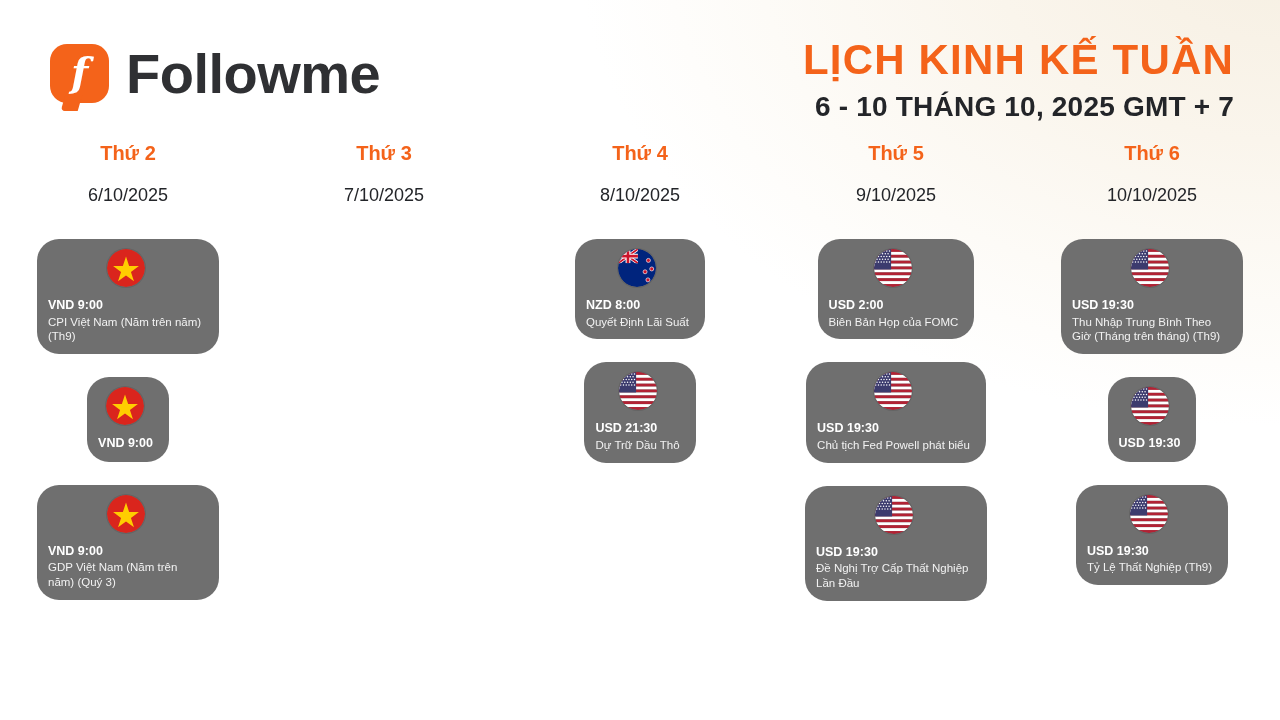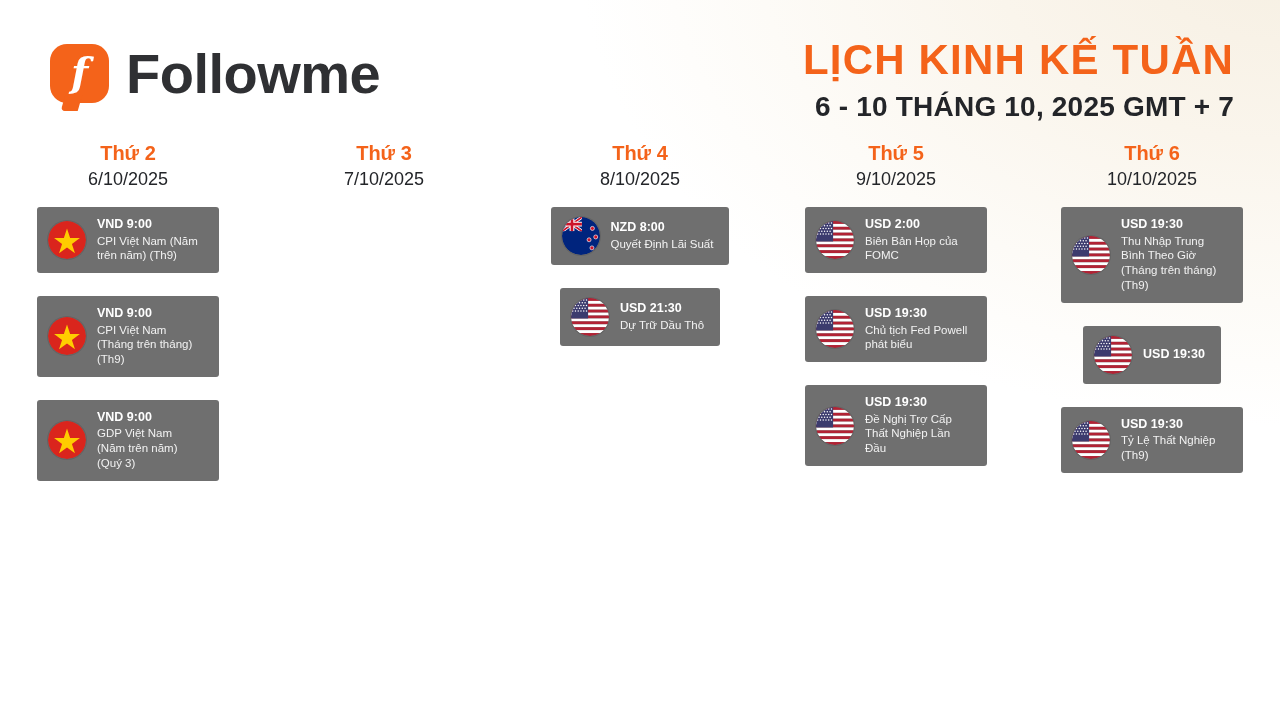--- a/index.html
+++ b/index.html
@@ -87,20 +87,21 @@
     position:absolute;
     left:0; top:142px;
     width:1280px;
     display:flex;
   }
   .col {
     flex:1 1 0;
     display:flex;
     flex-direction:column;
     align-items:center;
+    gap:16px;
   }
   .day-name {
     font-size:20px; font-weight:700;
     color:#f4631a;
     line-height:1.15;
   }
   .day-date {
     margin-top:4px;
     font-size:18px; font-weight:400;
     color:#232529;
@@ -110,27 +111,28 @@
     width:100%;
     display:flex;
     flex-direction:column;
     align-items:center;
     gap:23px;
   }
 
   
   .card {
     background:#6f6f6f;
-    border-radius:3px;
+    border-radius:22px;
     padding:10px 16px 10px 11px;
     display:flex;
     align-items:center;
     gap:11px;
     min-height:54px;
     max-width:182px;
+    flex-direction:column;
   }
   .card-body { display:flex; flex-direction:column; }
   .card-head {
     font-size:12.5px; font-weight:700;
     color:#ffffff;
     line-height:1.25;
     white-space:nowrap;
   }
   .card-desc {
     margin-top:1px;
@@ -187,21 +189,20 @@
           </div>
           <div class="card">
             <div class="flag">
               <svg viewBox="0 0 40 40">
                 <circle cx="20" cy="20" r="20" fill="#da251d"></circle>
                 <polygon fill="#ffcd00" points="20,8 23.3,17.9 33.6,17.9 25.2,24.1 28.4,34 20,27.9 11.6,34 14.8,24.1 6.4,17.9 16.7,17.9"></polygon>
               </svg>
             </div>
             <div class="card-body">
               <div class="card-head">VND 9:00</div>
-              <div class="card-desc">CPI Việt Nam (Tháng trên tháng) (Th9)</div>
             </div>
           </div>
           <div class="card">
             <div class="flag">
               <svg viewBox="0 0 40 40">
                 <circle cx="20" cy="20" r="20" fill="#da251d"></circle>
                 <polygon fill="#ffcd00" points="20,8 23.3,17.9 33.6,17.9 25.2,24.1 28.4,34 20,27.9 11.6,34 14.8,24.1 6.4,17.9 16.7,17.9"></polygon>
               </svg>
             </div>
             <div class="card-body">

